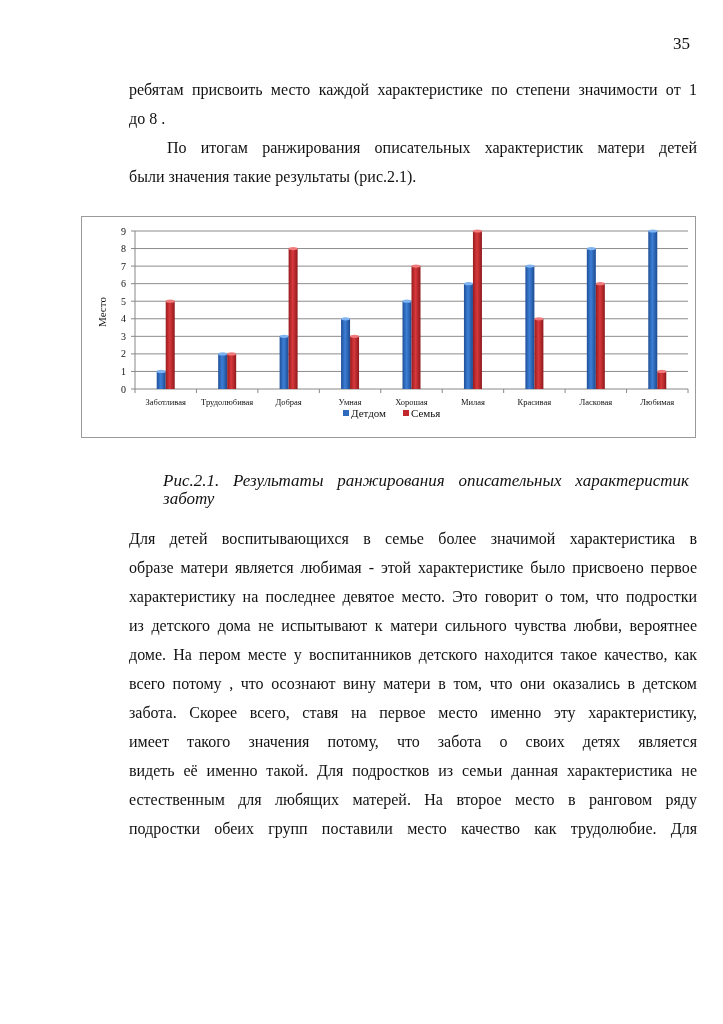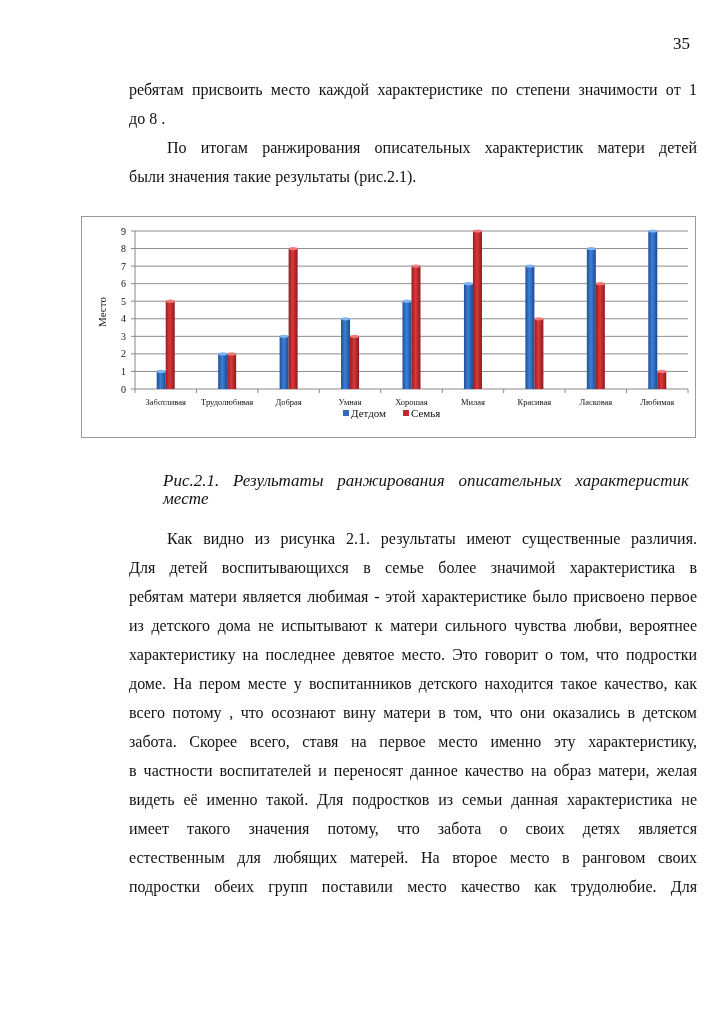--- a/index.html
+++ b/index.html
@@ -153,30 +153,28 @@
         <rect x="261" y="193" width="6" height="6" fill="#2e6bbf"></rect>
         <text x="269" y="200" class="leg-text">Детдом</text>
         <rect x="321" y="193" width="6" height="6" fill="#c0282b"></rect>
         <text x="329" y="200" class="leg-text">Семья</text>
       </g>
   </svg>
 </div>
 
 <div class="caption">
   <span class="line">Рис.2.1. Результаты ранжирования описательных характеристик</span>
-  <span class="line last">месте</span>
+  <span class="line last">заботу</span>
 </div>
 
 <div class="para" id="p3">
-    <span class="line indent">Как видно из рисунка 2.1. результаты имеют существенные различия.</span>
     <span class="line">Для детей воспитывающихся в семье более значимой характеристика в</span>
-    <span class="line">ребятам матери является любимая - этой характеристике было присвоено первое</span>
+    <span class="line">образе матери является любимая - этой характеристике было присвоено первое</span>
+    <span class="line">характеристику на последнее девятое место. Это говорит о том, что подростки</span>
     <span class="line">из детского дома не испытывают к матери сильного чувства любви, вероятнее</span>
-    <span class="line">характеристику на последнее девятое место. Это говорит о том, что подростки</span>
     <span class="line">доме. На пером месте у воспитанников детского находится такое качество,  как</span>
     <span class="line">всего потому ,  что осознают вину матери в том, что они оказались в детском</span>
     <span class="line">забота.  Скорее всего, ставя на первое место именно эту характеристику,</span>
-    <span class="line">в частности воспитателей и переносят данное качество на образ матери, желая</span>
+    <span class="line">имеет такого значения потому, что забота о своих детях является</span>
     <span class="line">видеть её именно такой. Для подростков из семьи данная характеристика не</span>
-    <span class="line">имеет такого значения потому, что забота о своих детях является</span>
-    <span class="line">естественным для любящих  матерей. На второе место в ранговом своих</span>
+    <span class="line">естественным для любящих  матерей. На второе место в ранговом ряду</span>
     <span class="line">подростки обеих групп поставили место качество как трудолюбие. Для</span>
   </div>
 
 </body></html>

